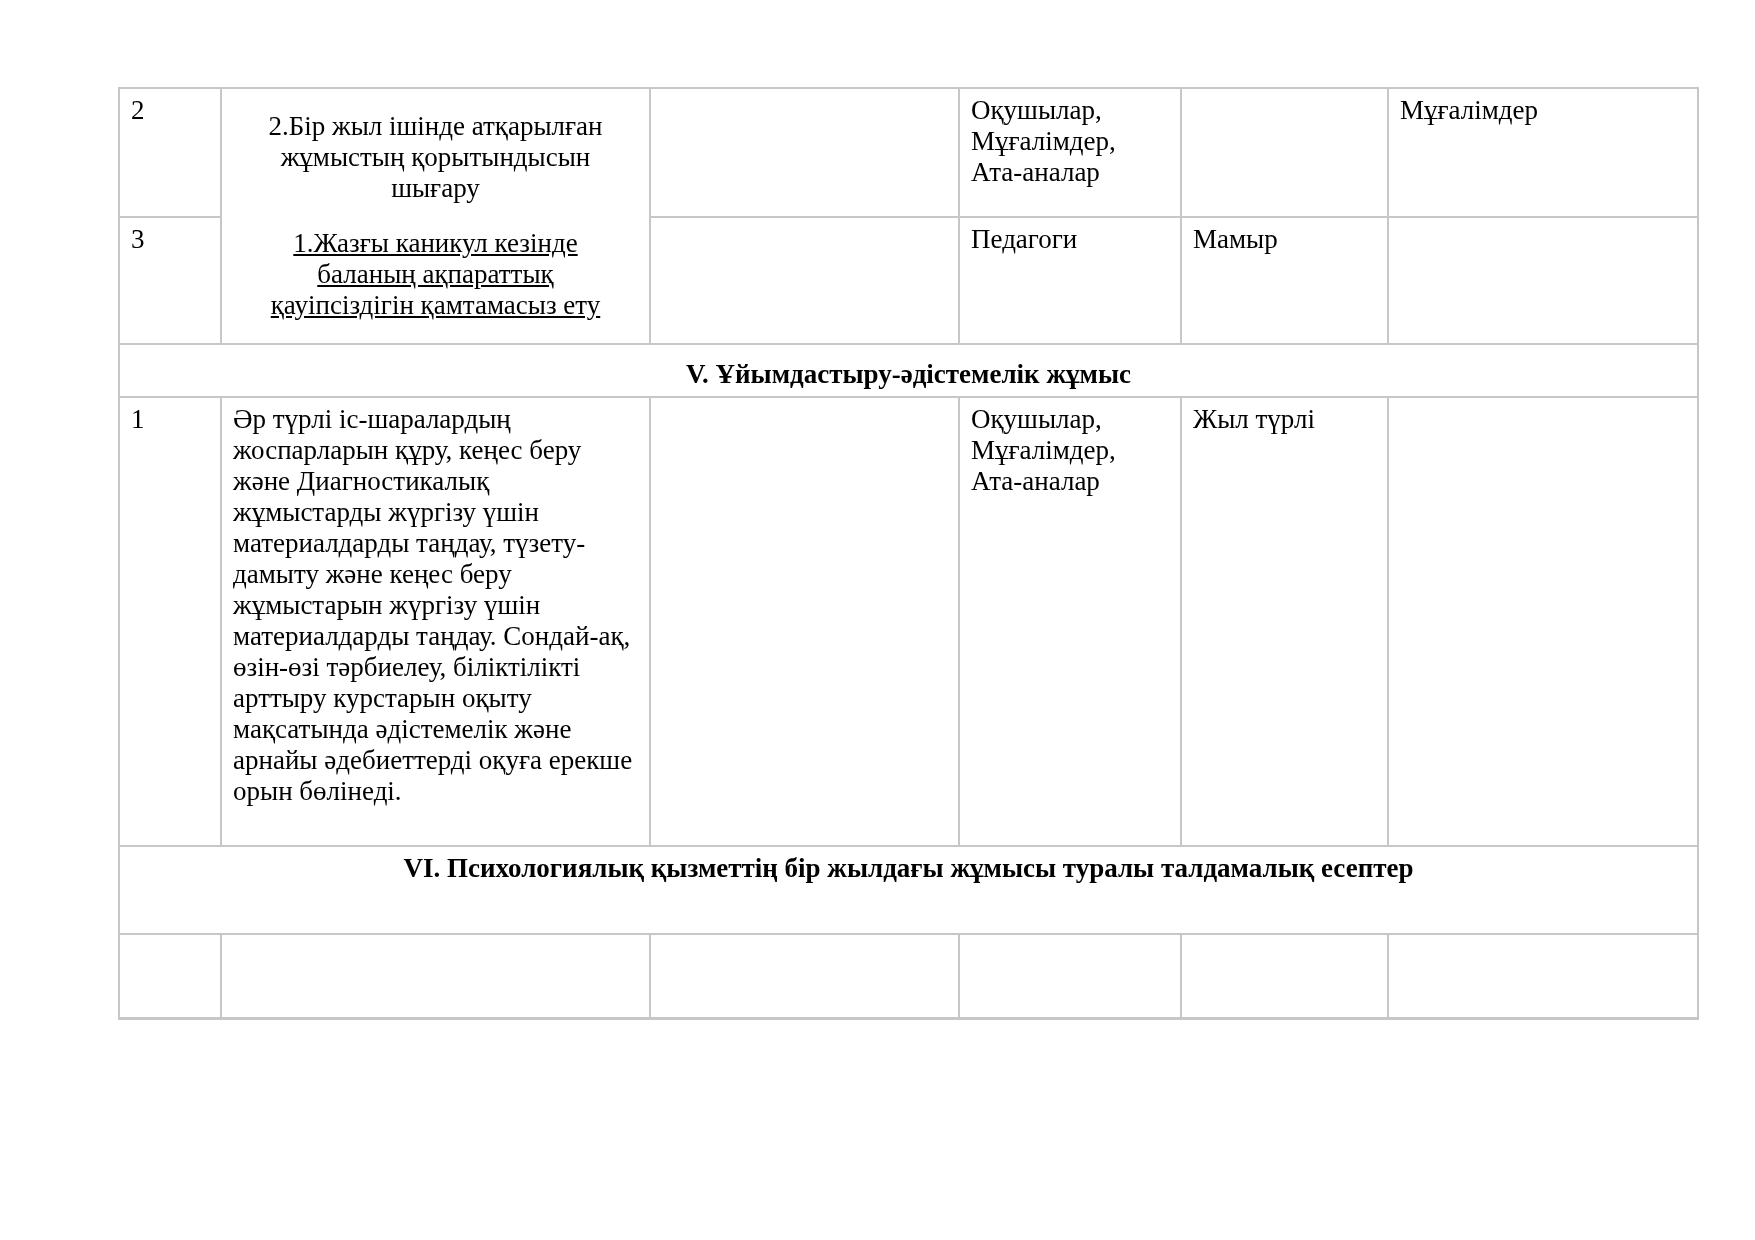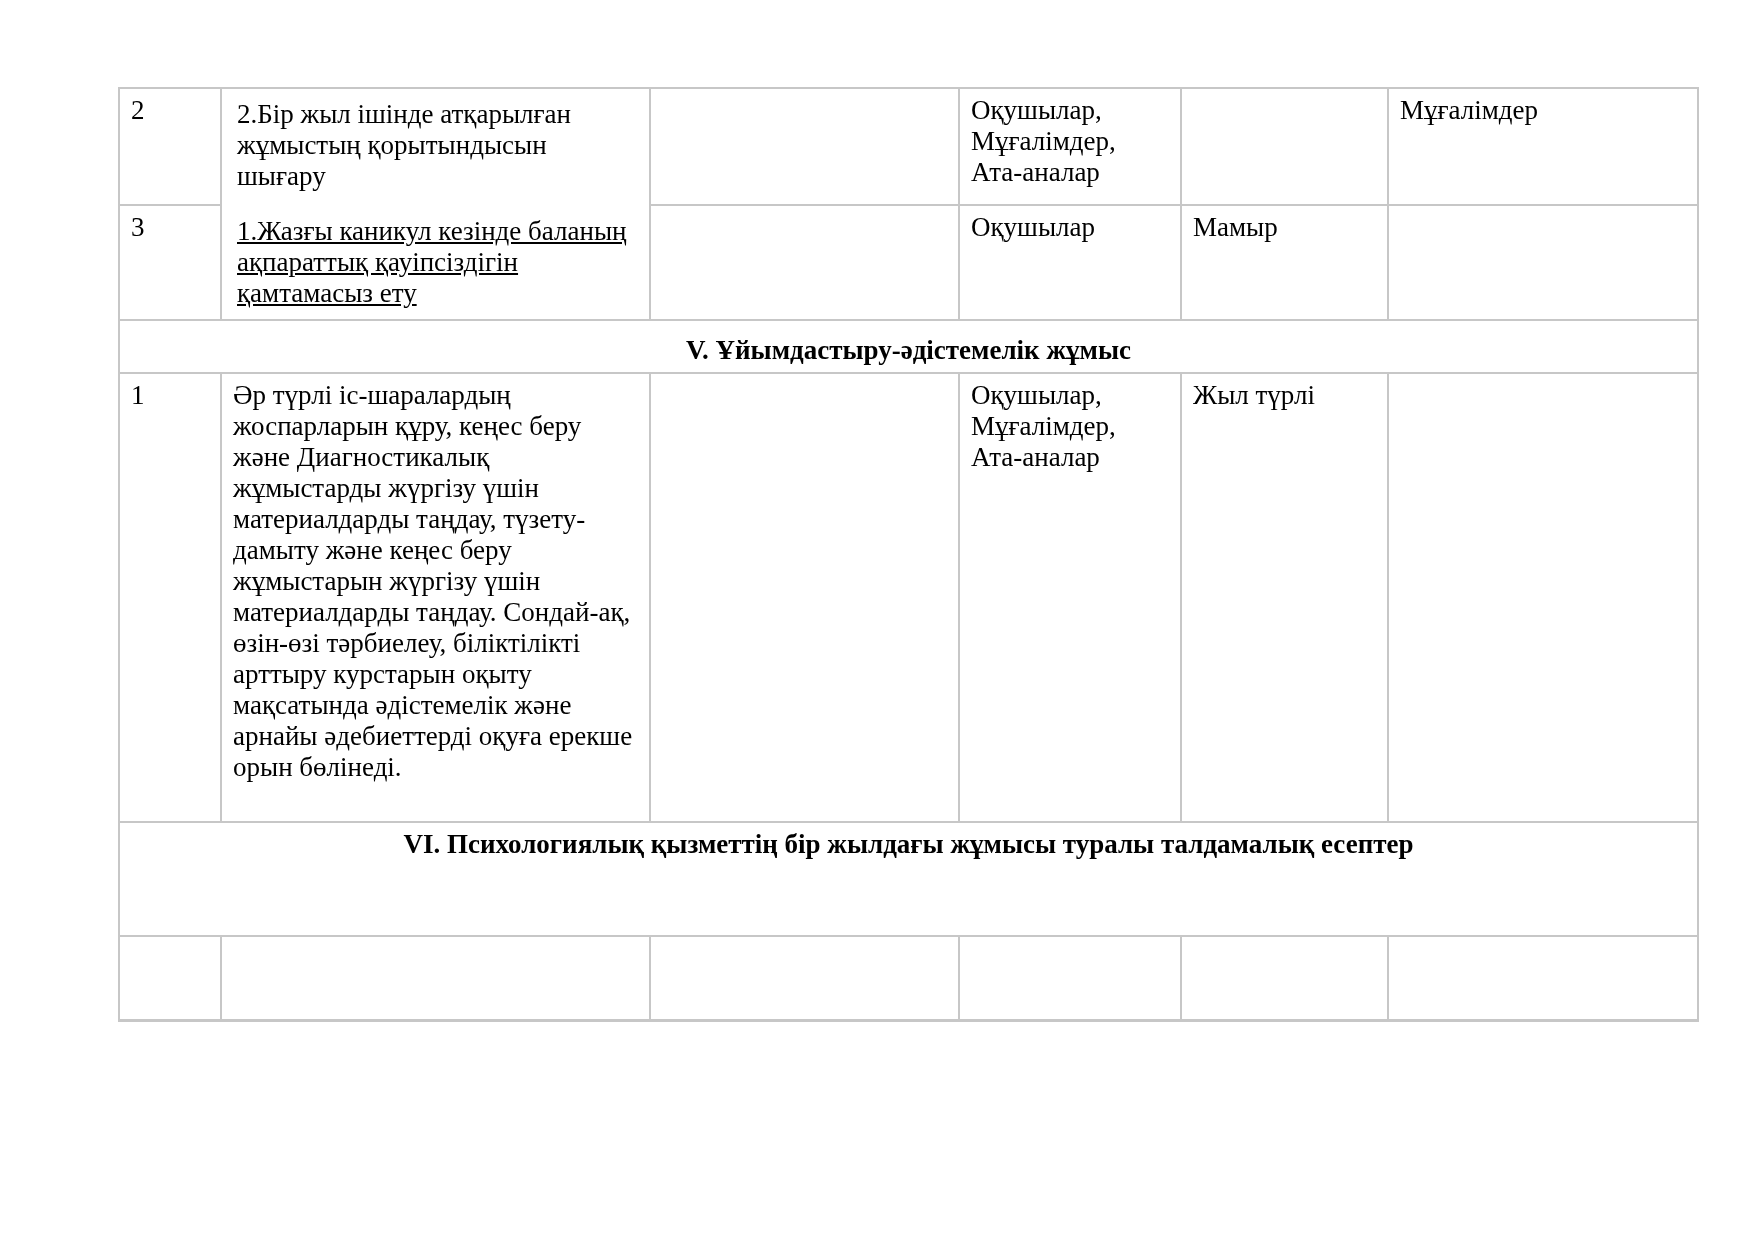--- a/index.html
+++ b/index.html
@@ -31,27 +31,27 @@
     padding: 6px 11px;
     font-size: 27px;
     line-height: 31px;
     overflow: hidden;
     word-wrap: break-word;
   }
   tr.r-top1    { height: 113px; }
   tr.r-top2    { height: 112px; }
   tr.r-sec-v   { height: 53px;  }
   tr.r-v1      { height: 449px; }
-  tr.r-sec-vi  { height: 114px;  }
+  tr.r-sec-vi  { height: 88px;  }
   tr.r-empty   { height: 84px;  }
   tr.r-empty td { border-bottom-width: 3px; }
 
   td.c-num-mid { vertical-align: middle; }
 
-  td.c-task p { margin: 4px; }
+  td.c-task p { margin: 16px; text-align: center; }
   td.c-task p + p { margin-top: 24px; text-decoration: underline; }
 
   td.section-cell {
     text-align: center;
     font-weight: bold;
     padding-top: 8px;
   }
   tr.r-sec-v td.section-cell { vertical-align: middle; padding-top: 14px; }
   tr.r-sec-vi td.section-cell { vertical-align: top; }
 </style>
@@ -76,21 +76,21 @@
           <p>1.Жазғы каникул кезінде баланың ақпараттық қауіпсіздігін қамтамасыз ету</p>
         </td>
         <td class="c-form"></td>
         <td class="c-audience">Оқушылар, Мұғалімдер, Ата-аналар</td>
         <td class="c-time"></td>
         <td class="c-result">Мұғалімдер</td>
       </tr>
       <tr class="r-top2">
         <td class="c-num c-num-mid">3</td>
         <td class="c-form"></td>
-        <td class="c-audience">Оқушылар</td>
+        <td class="c-audience">Педагоги</td>
         <td class="c-time">Мамыр</td>
         <td class="c-result"></td>
       </tr>
       <tr class="r-sec-v">
         <td class="section-cell" colspan="6">V. Ұйымдастыру-әдістемелік жұмыс</td>
       </tr>
       <tr class="r-v1">
         <td class="c-num">1</td>
         <td class="c-task">Әр түрлі іс-шаралардың жоспарларын құру, кеңес беру және Диагностикалық жұмыстарды жүргізу үшін материалдарды таңдау, түзету-дамыту және кеңес беру жұмыстарын жүргізу үшін материалдарды таңдау. Сондай-ақ, өзін-өзі тәрбиелеу, біліктілікті арттыру курстарын оқыту мақсатында әдістемелік және арнайы әдебиеттерді оқуға ерекше орын бөлінеді.</td>
         <td class="c-form"></td>

